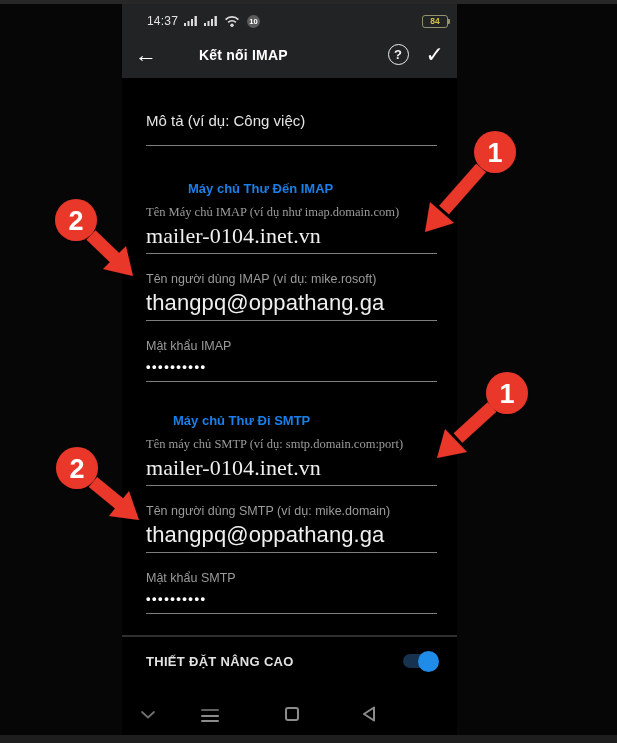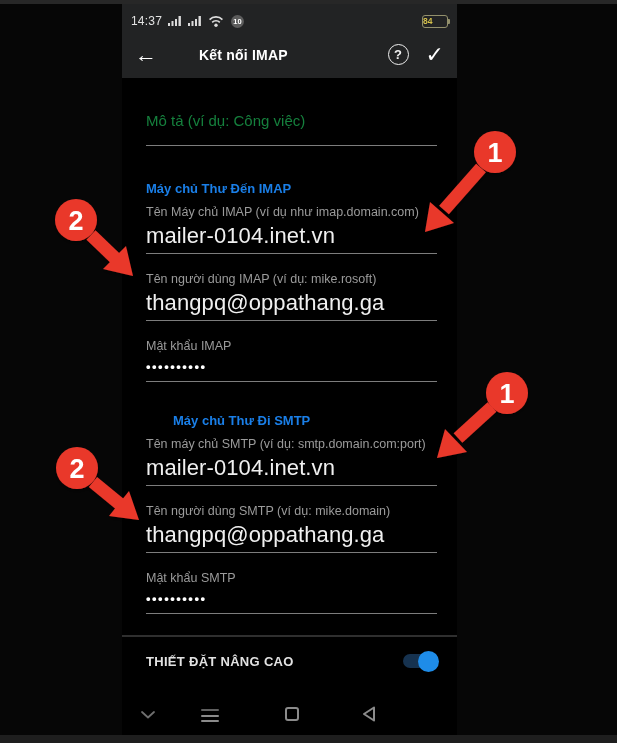--- a/index.html
+++ b/index.html
@@ -14,35 +14,35 @@
   .bottom-strip { position: absolute; left: 0; top: 735px; width: 617px; height: 8px; background: #1e1e1e; }
 
   .phone {
     position: absolute; left: 122px; top: 4px; width: 335px; height: 731px;
     background: #000;
   }
 
   
   .appbar { background: #222324; height: 74px; }
   .statusbar {
-    display: flex; align-items: center; height: 27px; padding: 7px 9px 0 9px;
+    display: flex; align-items: center; height: 27px; padding: 7px 9px 0 25px;
     color: #e3e3e3; font-size: 12px;
   }
   .sb-left { display: flex; align-items: center; gap: 4px; }
   .time { letter-spacing: 0.2px; }
   .sig { display: block; margin-left: 2px; }
   .badge {
     width: 13px; height: 13px; border-radius: 50%; background: #5c5c5c;
     color: #fff; font-size: 7.5px; font-weight: bold;
     display: flex; align-items: center; justify-content: center; margin-left: 3px;
   }
   .sb-spacer { flex: 1; }
   .battery {
     position: relative; width: 26px; height: 13px; border: 1px solid #93906c;
-    border-radius: 3px; display: flex; align-items: center; 
+    border-radius: 3px; display: flex; align-items: center; justify-content: center;
   }
   .battery .pct { color: #d3bf4a; font-size: 8.5px; font-weight: bold; line-height: 1; }
   .battery .nub {
     position: absolute; right: -3px; top: 3.5px; width: 2px; height: 5px;
     background: #93906c; border-radius: 0 1px 1px 0;
   }
 
   .titlebar { display: flex; align-items: center; height: 47px; padding: 0 13px; }
   .back-arrow { color: #fff; font-size: 22px; line-height: 1; cursor: pointer; width: 26px; }
   .title { color: #fff; font-size: 14px; font-weight: bold; margin-left: 38px; letter-spacing: 0.2px; }
@@ -50,28 +50,28 @@
   .help-circle {
     width: 21px; height: 21px; border: 1.6px solid #f0f0f0; border-radius: 50%;
     color: #f0f0f0; font-size: 13px; font-weight: bold;
     display: flex; align-items: center; justify-content: center; cursor: pointer;
   }
   .check { color: #fff; font-size: 22px; line-height: 1; margin-left: 17px; cursor: pointer; }
 
   
   .phone-body { padding: 0 20px 0 24px; }
   .desc-label {
-    margin-top: 33px; color: #15803d; font-size: 15px; line-height: 19px;
+    margin-top: 33px; color: #e5e5e5; font-size: 15px; line-height: 19px;
     padding-bottom: 15px; border-bottom: 1px solid #7d7d7d;
   }
   .section-title { color: #1a7fe8; font-size: 13px; font-weight: bold; line-height: 15px; }
-  .st-imap { margin-top: 35px; }
+  .st-imap { margin-top: 35px; margin-left: 42px; }
   .st-smtp { margin-top: 31px; padding-left: 27px; }
   .field { margin-top: 18px; border-bottom: 1px solid #7d7d7d; padding-bottom: 8px; }
-  .field.first { margin-top: 9px; }
+  .field.first { margin-top: 9px; font-family: Liberation Serif, serif; }
   .f-label { color: #9b9b9b; font-size: 12.5px; line-height: 14px; }
   .f-value { color: #f0f0f0; font-size: 22px; line-height: 19px; margin-top: 7px; letter-spacing: 0.1px; }
   .f-dots {
     color: #fff; font-size: 13px; font-weight: bold; line-height: 14px;
     margin-top: 7px; letter-spacing: 1.5px;
   }
   .field.pw { padding-bottom: 7px; }
 
   .divider { margin: 21px -20px 0 -24px; height: 0; border-top: 2px solid #2f2f2f; }
 

